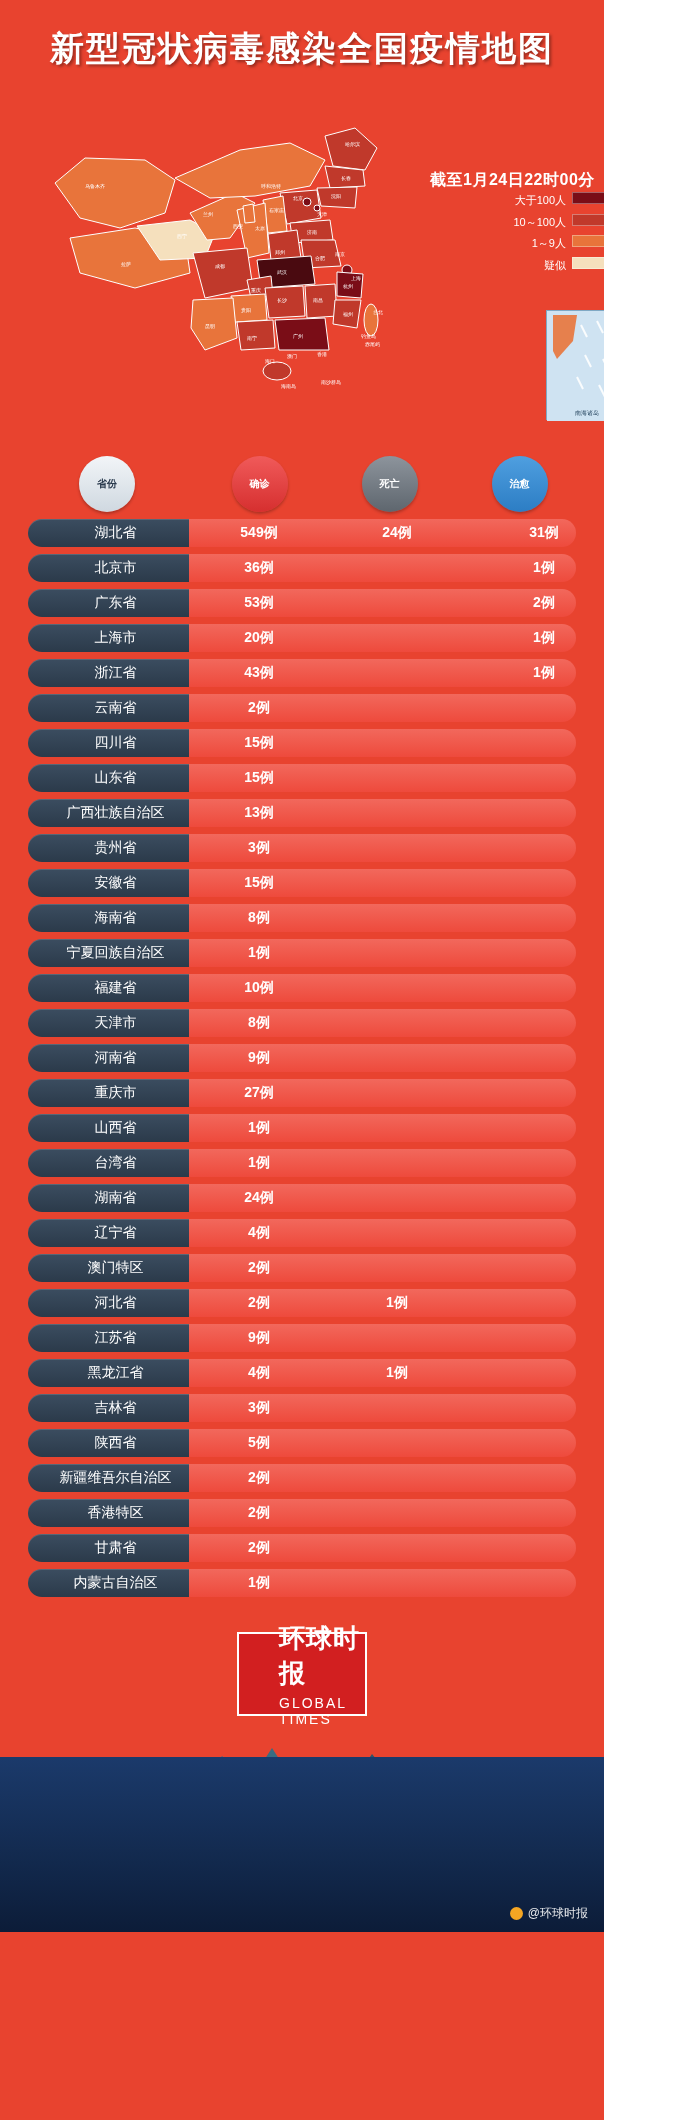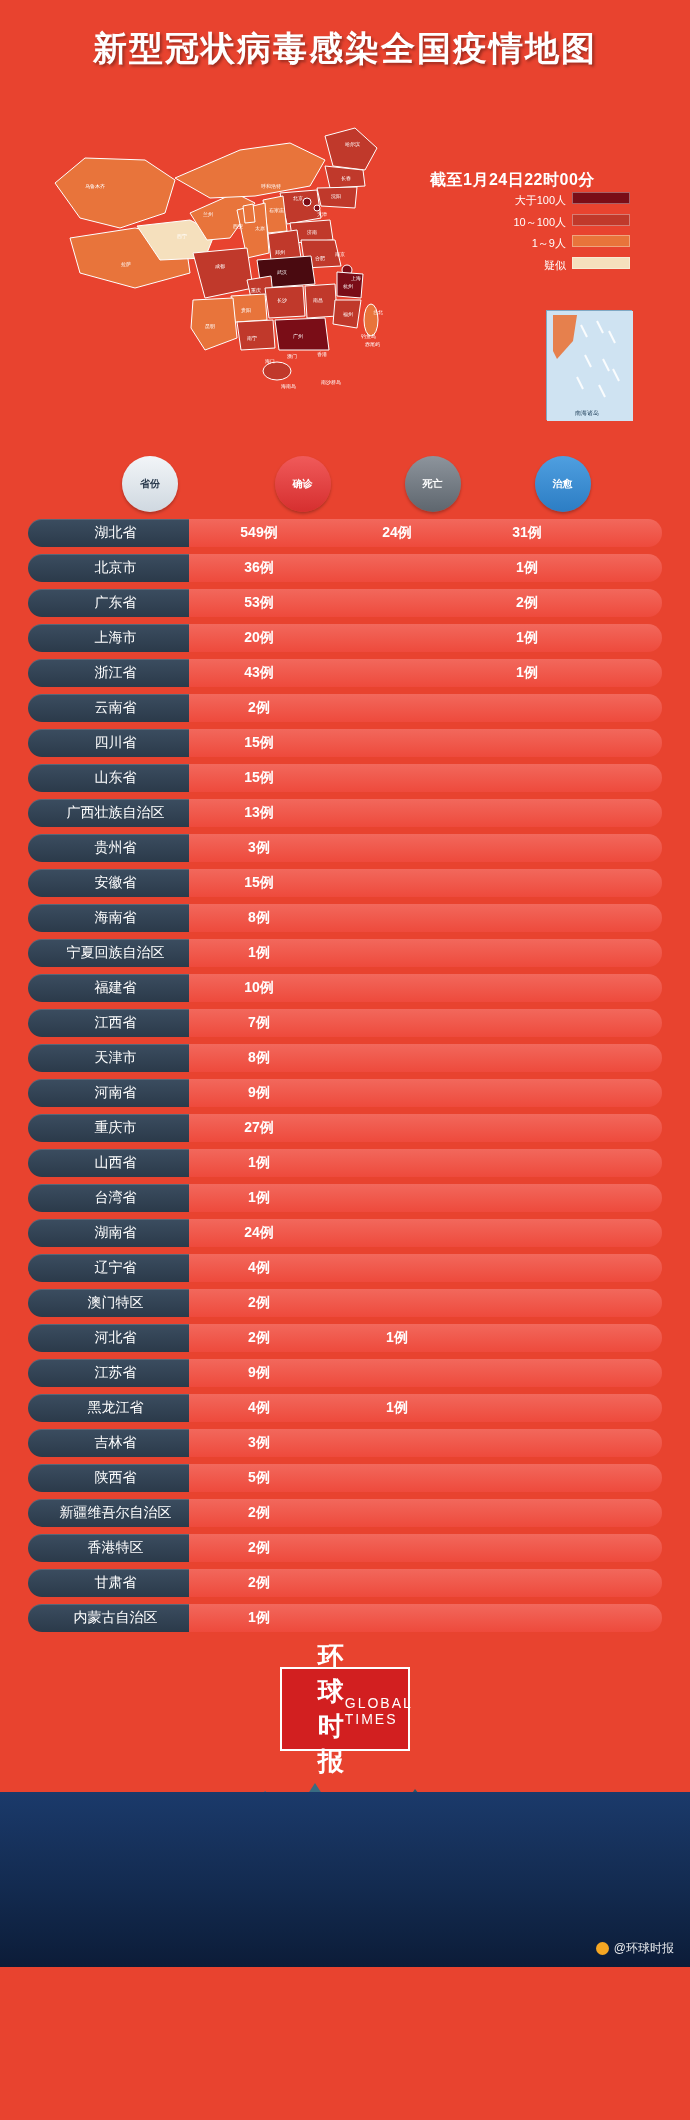--- a/index.html
+++ b/index.html
@@ -4,21 +4,21 @@
 <style>
   * { box-sizing: border-box; margin: 0; padding: 0; }
   body {
     width: 690px;
     min-height: 2120px;
     background: #ffffff;
     font-family: "Liberation Sans", sans-serif;
   }
   .poster {
     position: relative;
-    width: 690px;
+    width: 604px;
     min-height: 2120px;
     background: linear-gradient(180deg, #e8432f 0%, #e8432f 78%, #e8432f 100%);
     overflow: hidden;
   }
   
   .header {
     padding: 26px 0 10px 0;
     text-align: center;
   }
   .title {
@@ -146,36 +146,36 @@
   }
   .cell {
     color: #ffffff;
     font-size: 14px;
     font-weight: bold;
     position: absolute;
     text-align: center;
   }
   .cell-conf { left: 10px; width: 120px; }
   .cell-dead { left: 148px; width: 120px; }
-  .cell-cure { left: 278px; width: 120px; }
+  .cell-cure { left: 295px; width: 120px; }
   
   .footer {
     position: relative;
     margin-top: 34px;
     height: 300px;
   }
   .logo {
     width: 130px;
     height: 84px;
     margin: 0 auto;
     background: #d21f20;
     border: 2px solid #ffffff;
     display: flex;
-    flex-direction: row;
-    align-items: center;
+    flex-direction: column;
+    align-items: flex-start;
     justify-content: center;
     color: #ffffff;
     padding-left: 40px;
   }
   .logo-cn { font-size: 26px; font-weight: bold; letter-spacing: 1px; }
   .logo-en { font-size: 14px; letter-spacing: 2px; margin-top: 4px; }
   .wave {
     position: absolute;
     left: 0; right: 0; bottom: 0;
     height: 175px;
@@ -482,28 +482,20 @@
       </div>
       <div class="row">
         <div class="name-pill">福建省</div>
         <div class="bar">
           <span class="cell cell-conf">10例</span>
           <span class="cell cell-dead"></span>
           <span class="cell cell-cure"></span>
         </div>
       </div>
       <div class="row">
-        <div class="name-pill">江西省</div>
-        <div class="bar">
-          <span class="cell cell-conf">7例</span>
-          <span class="cell cell-dead"></span>
-          <span class="cell cell-cure"></span>
-        </div>
-      </div>
-      <div class="row">
         <div class="name-pill">天津市</div>
         <div class="bar">
           <span class="cell cell-conf">8例</span>
           <span class="cell cell-dead"></span>
           <span class="cell cell-cure"></span>
         </div>
       </div>
       <div class="row">
         <div class="name-pill">河南省</div>
         <div class="bar">

